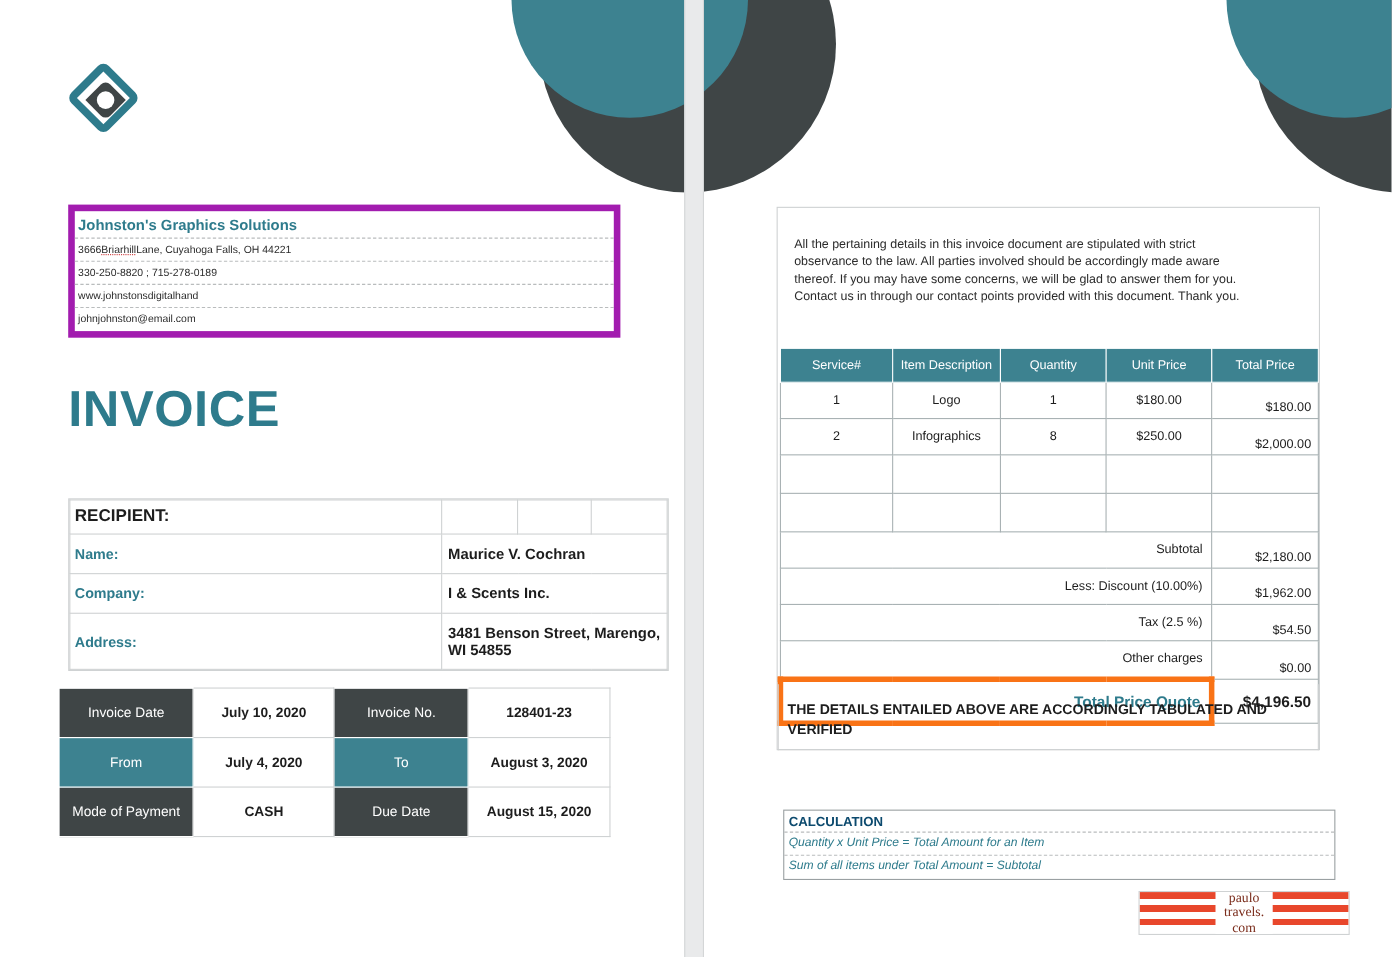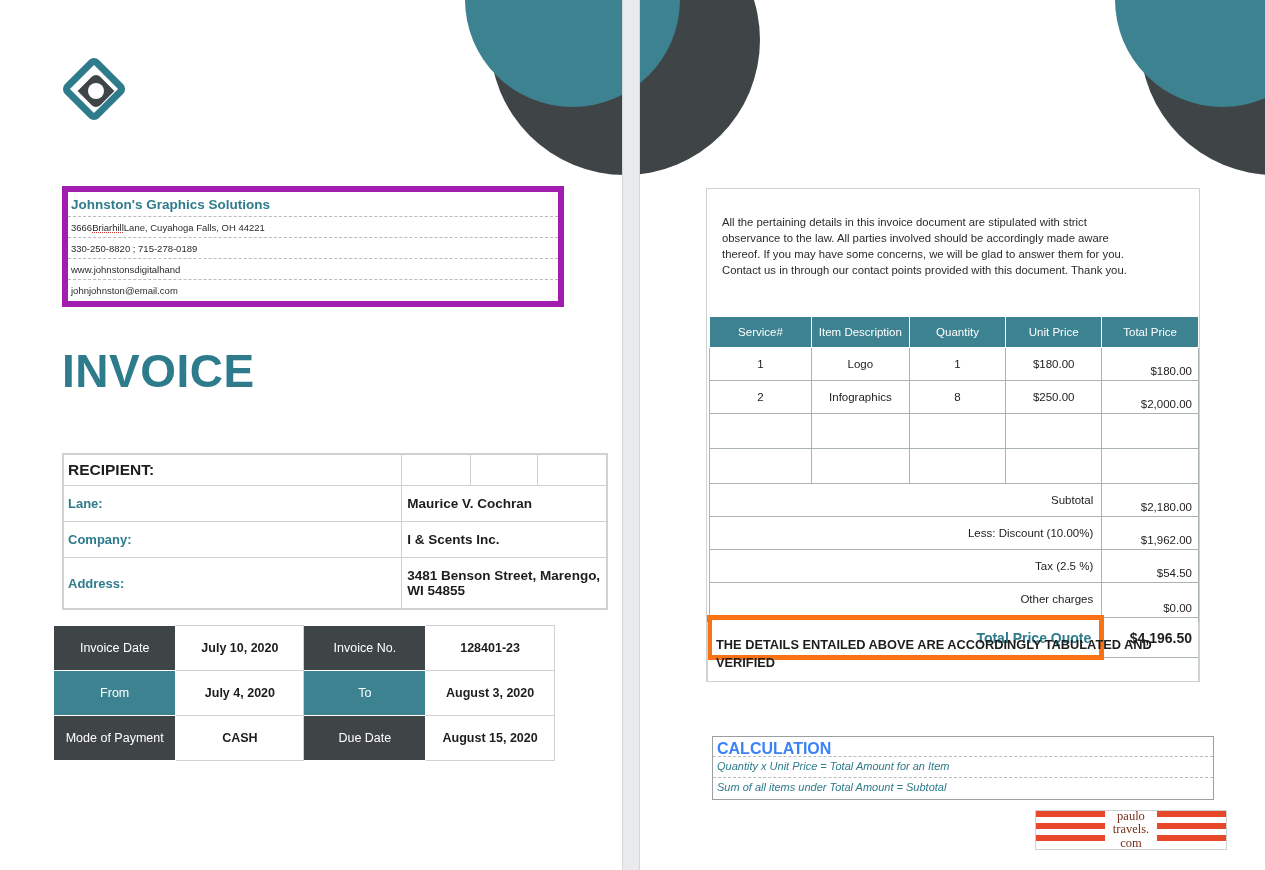--- a/index.html
+++ b/index.html
@@ -323,23 +323,23 @@
   
   .calc {
     position: absolute;
     top: 736px;
     left: 712px;
     width: 502px;
     border: 1px solid #9aa0a2;
     box-sizing: border-box;
   }
   .calc .chead {
-    font-size: 16px;
-    font-weight: bold;
-    color: #3b82f6;
+    font-size: 12px;
+    font-weight: bold;
+    color: #0c4a6e;
     padding: 3px 4px 4px 4px;
     border-bottom: 1px dashed #b9bcbd;
     height: 20px;
     box-sizing: border-box;
   }
   .calc .crow {
     font-size: 11px;
     font-style: italic;
     color: #2e7b8c;
     padding: 3px 4px 4px 4px;
@@ -416,21 +416,21 @@
   <div class="recipient">
     <table>
       <tbody>
           <tr>
         <td class="rec-header" colspan="1" style="width:310px;">RECIPIENT:</td>
         <td style="width:64px;">&nbsp;</td>
         <td style="width:62px;">&nbsp;</td>
         <td style="width:64px;">&nbsp;</td>
       </tr>
       <tr>
-        <td class="rec-label">Lane:</td>
+        <td class="rec-label">Name:</td>
         <td class="rec-value" colspan="3">Maurice V. Cochran</td>
       </tr>
       <tr>
         <td class="rec-label">Company:</td>
         <td class="rec-value" colspan="3">I &amp; Scents Inc.</td>
       </tr>
       <tr>
         <td class="rec-label">Address:</td>
         <td class="rec-value" colspan="3">3481 Benson Street, Marengo, WI 54855</td>
       </tr>

